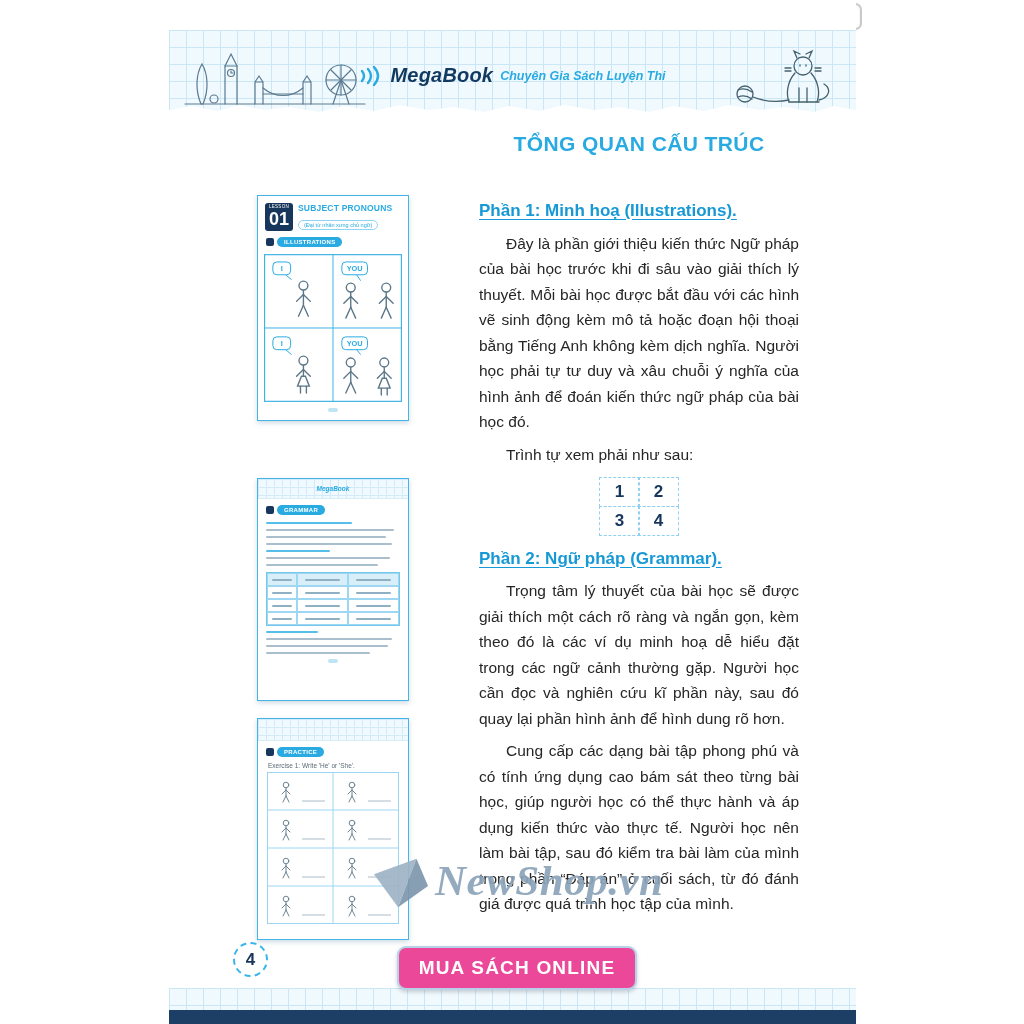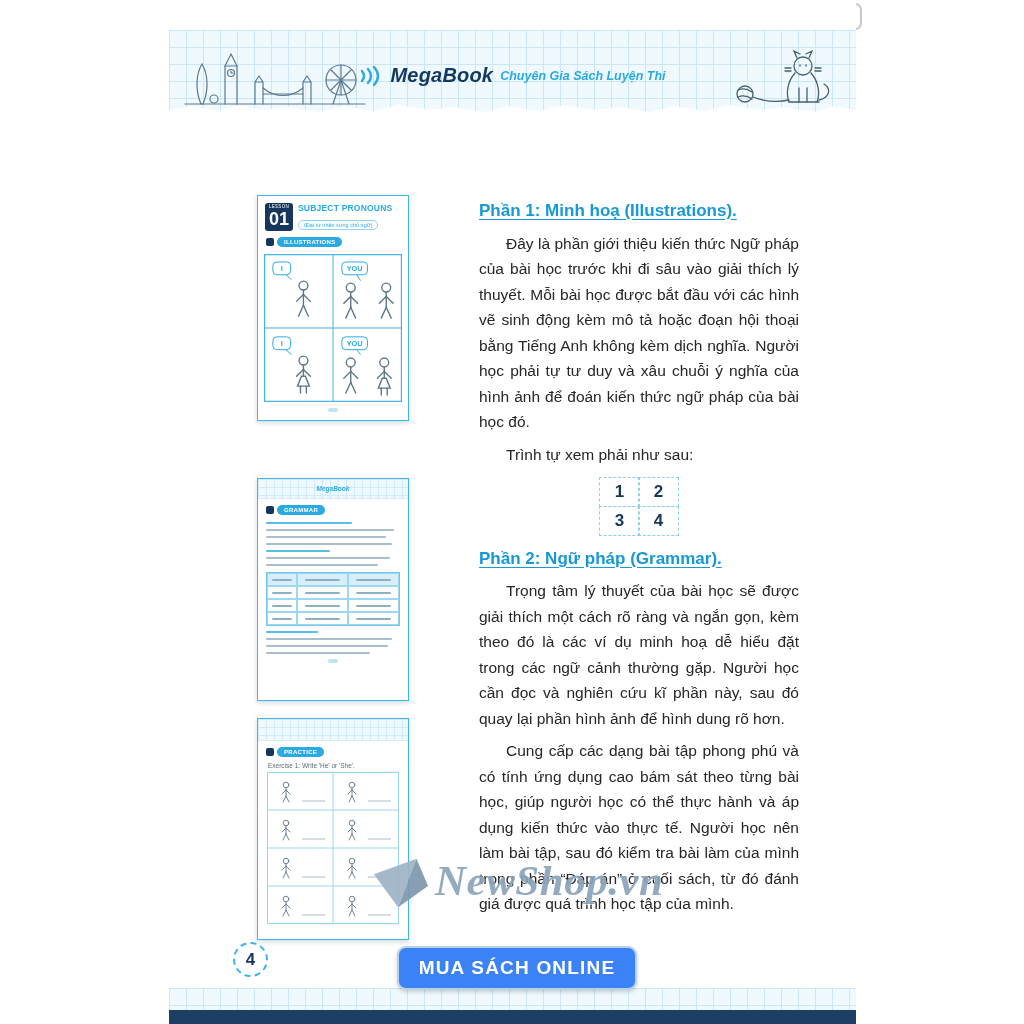--- a/index.html
+++ b/index.html
@@ -90,21 +90,21 @@
   .watermark { position: absolute; left: 372px; top: 856px; height: 82px; display: flex;
                align-items: flex-start; gap: 5px; z-index: 6; opacity: .92; font-family: Liberation Serif, serif; }
   .wm-text { font-size: 43px; font-weight: bold; font-style: italic; color: #8ba3b9;
              text-shadow: 0 1px 0 rgba(255,255,255,.65); letter-spacing: .5px; }
 
   
   .page-num { position: absolute; left: 64px; top: 942px; width: 35px; height: 35px;
               border: 2px dashed #3ab5ea; border-radius: 50%; display: flex; align-items: center;
               justify-content: center; font-size: 17px; font-weight: bold; color: #16365c; background: #fff; z-index: 7; }
   .buy-btn { position: absolute; left: 228px; top: 946px; width: 240px; height: 44px;
-             background: #3b82f6; border: 2px solid #b7d2e8; border-radius: 9px; color: #fff;
+             background: #ec4899; border: 2px solid #b7d2e8; border-radius: 9px; color: #fff;
              font-size: 19px; font-weight: bold; letter-spacing: 1.2px; display: flex;
              align-items: center; justify-content: center; z-index: 7;
              box-shadow: 0 2px 4px rgba(0,0,0,.18); }
   .bottom-grid { position: absolute; left: 0; top: 988px; width: 100%; height: 22px; }
   .bottom-bar { position: absolute; left: 0; top: 1010px; width: 100%; height: 14px; background: #1d3f66; }
 
   svg text { font-family: "Liberation Sans", sans-serif; }
 </style>
 </head>
 <body>
@@ -193,20 +193,21 @@
           <line x1="68" y1="40" x2="68" y2="54"></line>
           <line x1="76" y1="40" x2="76" y2="54"></line>
           <path d="M88,52 C98,50 101,41 93,36"></path>
         </g>
       </svg>
     </div>
     <svg class="torn" viewBox="0 0 687 18" preserveAspectRatio="none">
       <path d="M0,18 L0,8 L23,4 L48,9 L70,3 L95,8 L120,5 L150,10 L175,4 L205,9 L230,3 L260,8 L285,5 L315,10 L340,4 L370,9 L395,3 L425,8 L450,5 L480,10 L505,4 L535,9 L560,3 L590,8 L615,5 L645,10 L665,4 L687,8 L687,18 Z" fill="#ffffff"></path>
     </svg>
 
+    <div class="page-title">TỔNG QUAN CẤU TRÚC</div>
 
     <div class="thumb t1">
       <div class="t1-head">
         <div class="lesson-box">
           <span class="lesson-l">LESSON</span>
           <span class="lesson-n">01</span>
         </div>
         <div>
           <div class="t1-title">SUBJECT PRONOUNS</div>
           <div class="t1-sub">(Đại từ nhân xưng chủ ngữ)</div>

